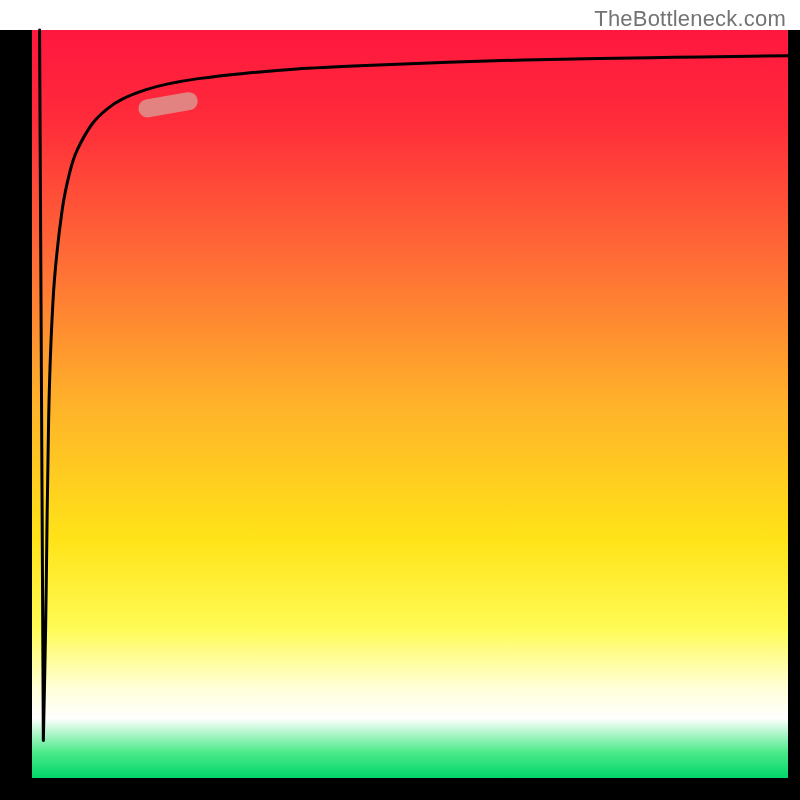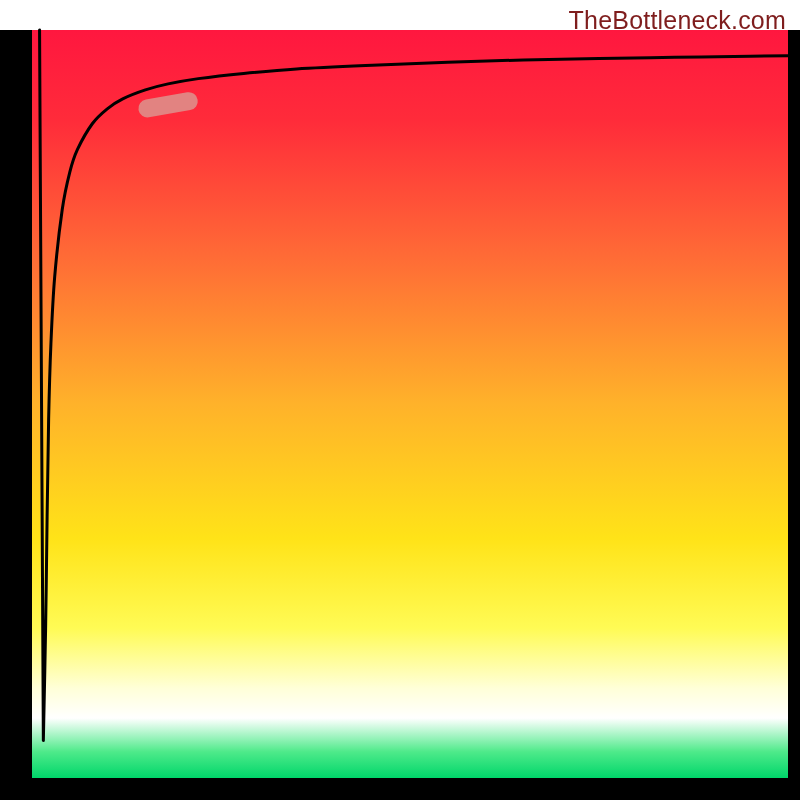--- a/index.html
+++ b/index.html
@@ -3,23 +3,23 @@
   <meta charset="utf-8">
   <style>
     * { margin: 0; padding: 0; box-sizing: border-box; }
     html, body { width: 800px; height: 800px; overflow: hidden; }
     body { font-family: Arial, Helvetica, sans-serif; background: #fff; position: relative; }
     .chart-container { position: absolute; top: 0; left: 0; width: 800px; height: 800px; }
     .watermark {
       position: absolute;
       top: 6px;
       right: 14px;
-      font-size: 25px;
+      font-size: 22px;
       font-weight: 400;
-      color: #7f1d1d;
+      color: #737373;
       font-family: Arial, Helvetica, sans-serif;
       letter-spacing: 0.2px;
     }
     svg { display: block; }
   </style>
 </head>
 <body>
 
 <div class="chart-container">
   <svg id="chart-svg" width="800" height="800" viewBox="0 0 800 800">

